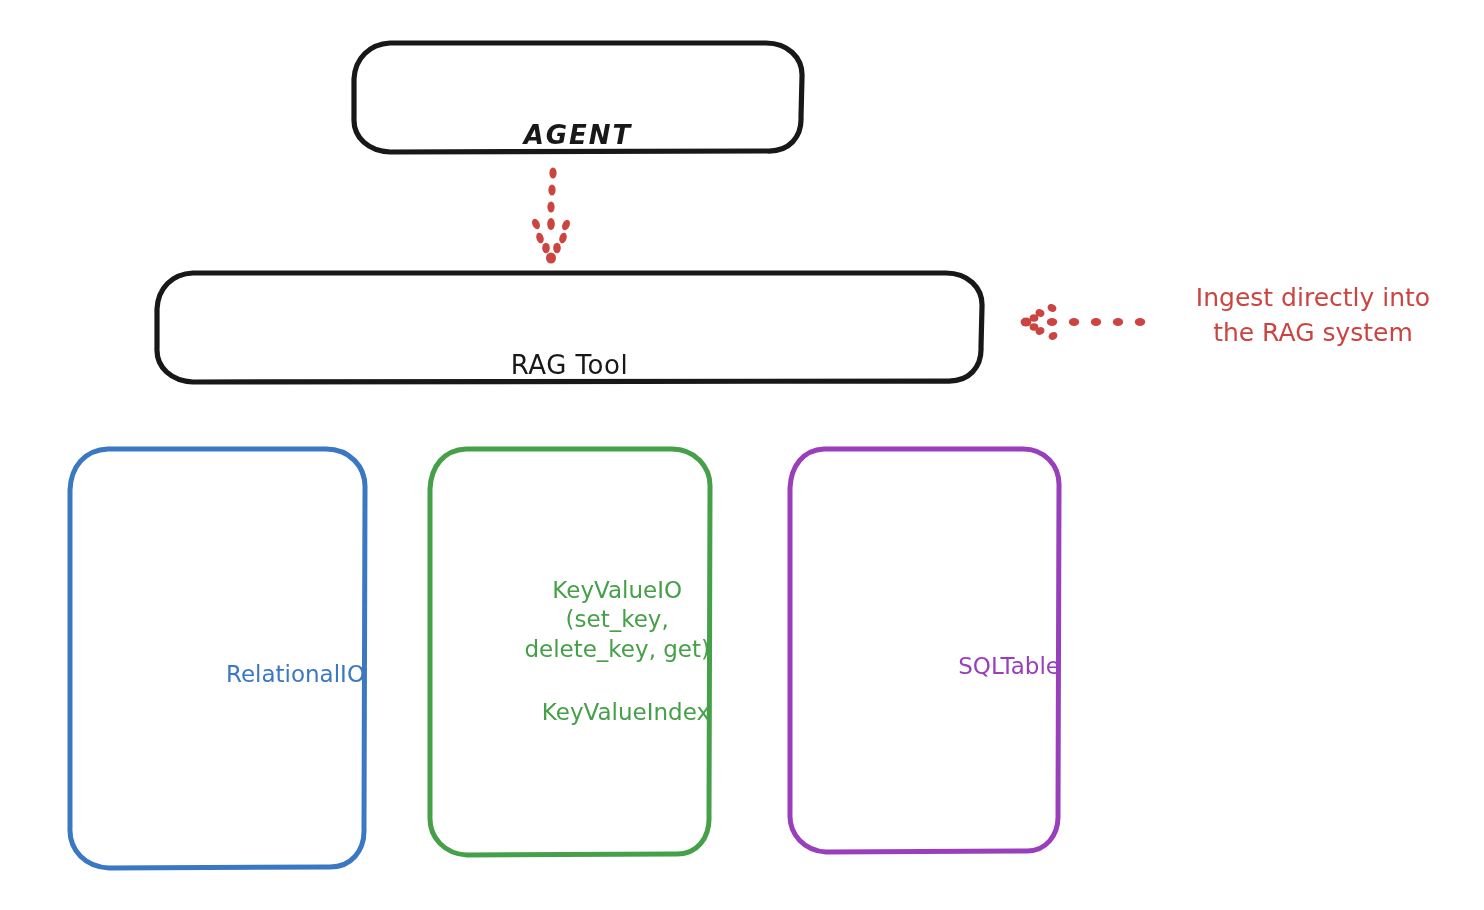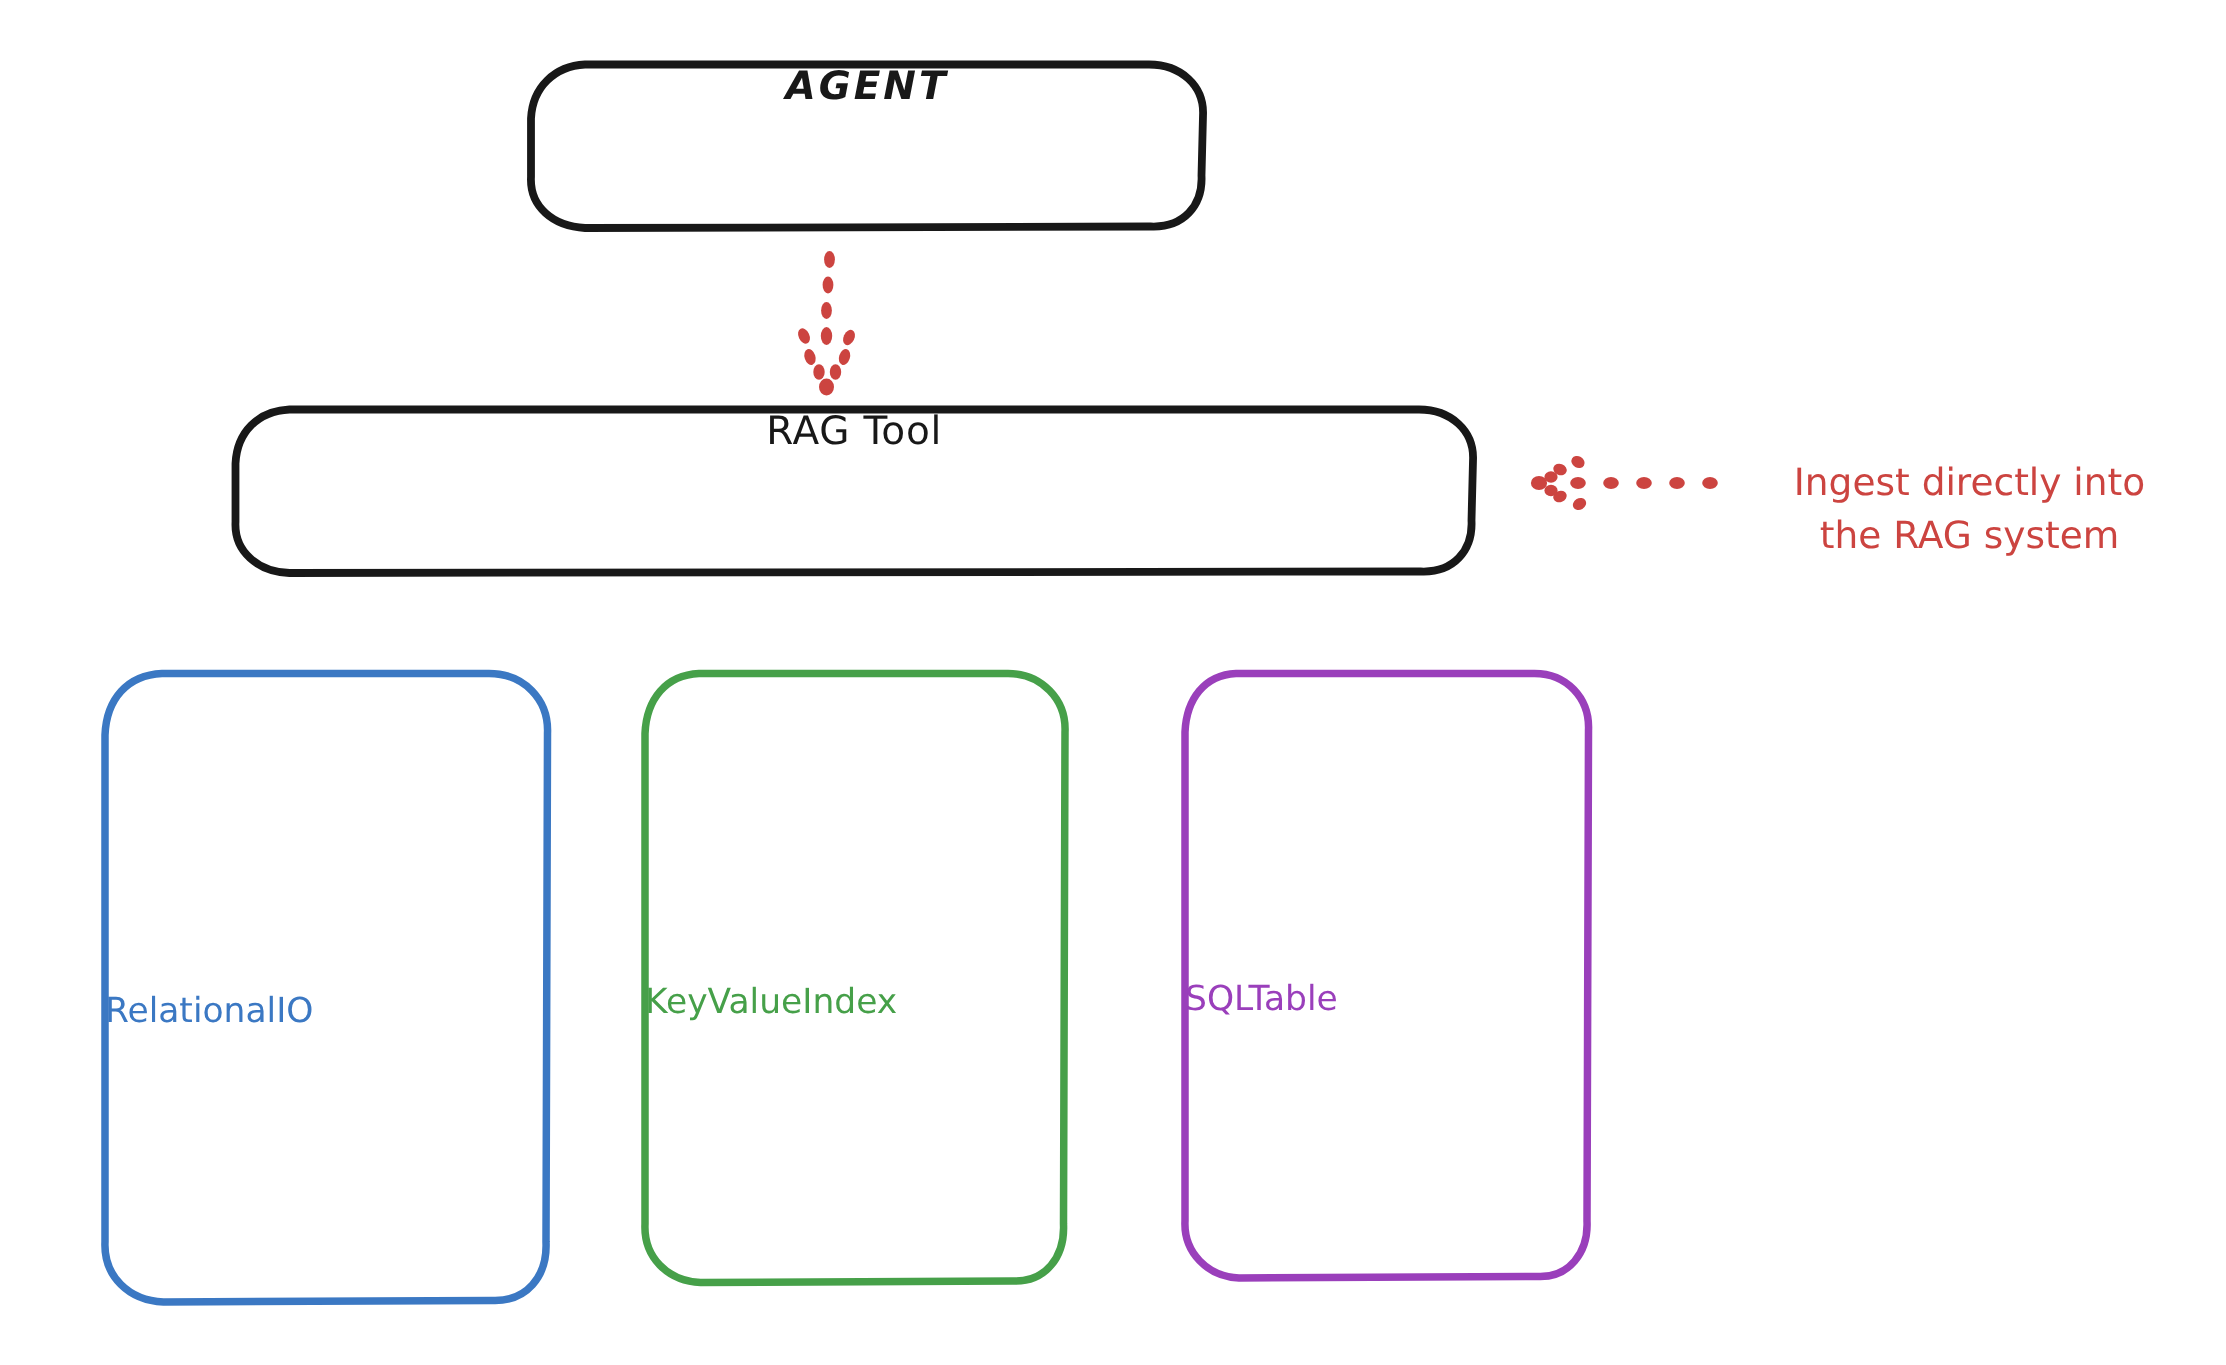--- a/index.html
+++ b/index.html
@@ -17,21 +17,21 @@
   }
   #canvas {
     position: absolute;
     inset: 0;
     width: 1484px;
     height: 910px;
   }
   .node-label {
     position: absolute;
     display: flex;
-    align-items: flex-start;
+    align-items: flex-end;
     justify-content: center;
     text-align: center;
     white-space: pre-line;
     pointer-events: none;
     line-height: 1.28;
   }
 
   
   #agent-box {
     left: 354px; top: 42px; width: 448px; height: 110px;
@@ -76,21 +76,20 @@
     left: 1148px;
     top: 281px;
     width: 330px;
     color: #cc4440;
     font-family: "DejaVu Sans", sans-serif;
     font-size: 25px;
     line-height: 1.38;
     text-align: center;
     white-space: pre-line;
     font-weight: 500;
-    margin-top: 24px;
   }
 </style>
 </head>
 <body>
 
 <svg id="canvas" viewBox="0 0 1484 910" xmlns="http://www.w3.org/2000/svg">
 
   <g>
     <path d="M 390 43
              C 370 44, 355 58, 354 79
@@ -191,20 +190,23 @@
 <div class="node-label" id="ragtool-box">
   <span id="ragtool-label">RAG Tool</span>
 </div>
 
 <div class="node-label leaf-label" id="vectorio-label">
   <span class="gap"></span>
   <span class="block">RelationalIO</span>
 </div>
 
 <div class="node-label leaf-label" id="keyvalue-label">
+  <span class="block">KeyValueIO
+(set_key,
+delete_key, get)</span>
   <span class="gap"></span>
   <span class="block">KeyValueIndex</span>
 </div>
 
 <div class="node-label leaf-label" id="relational-label">
   <span class="gap"></span>
   <span class="block">SQLTable</span>
 </div>
 
 <div id="ingest-note">Ingest directly into

